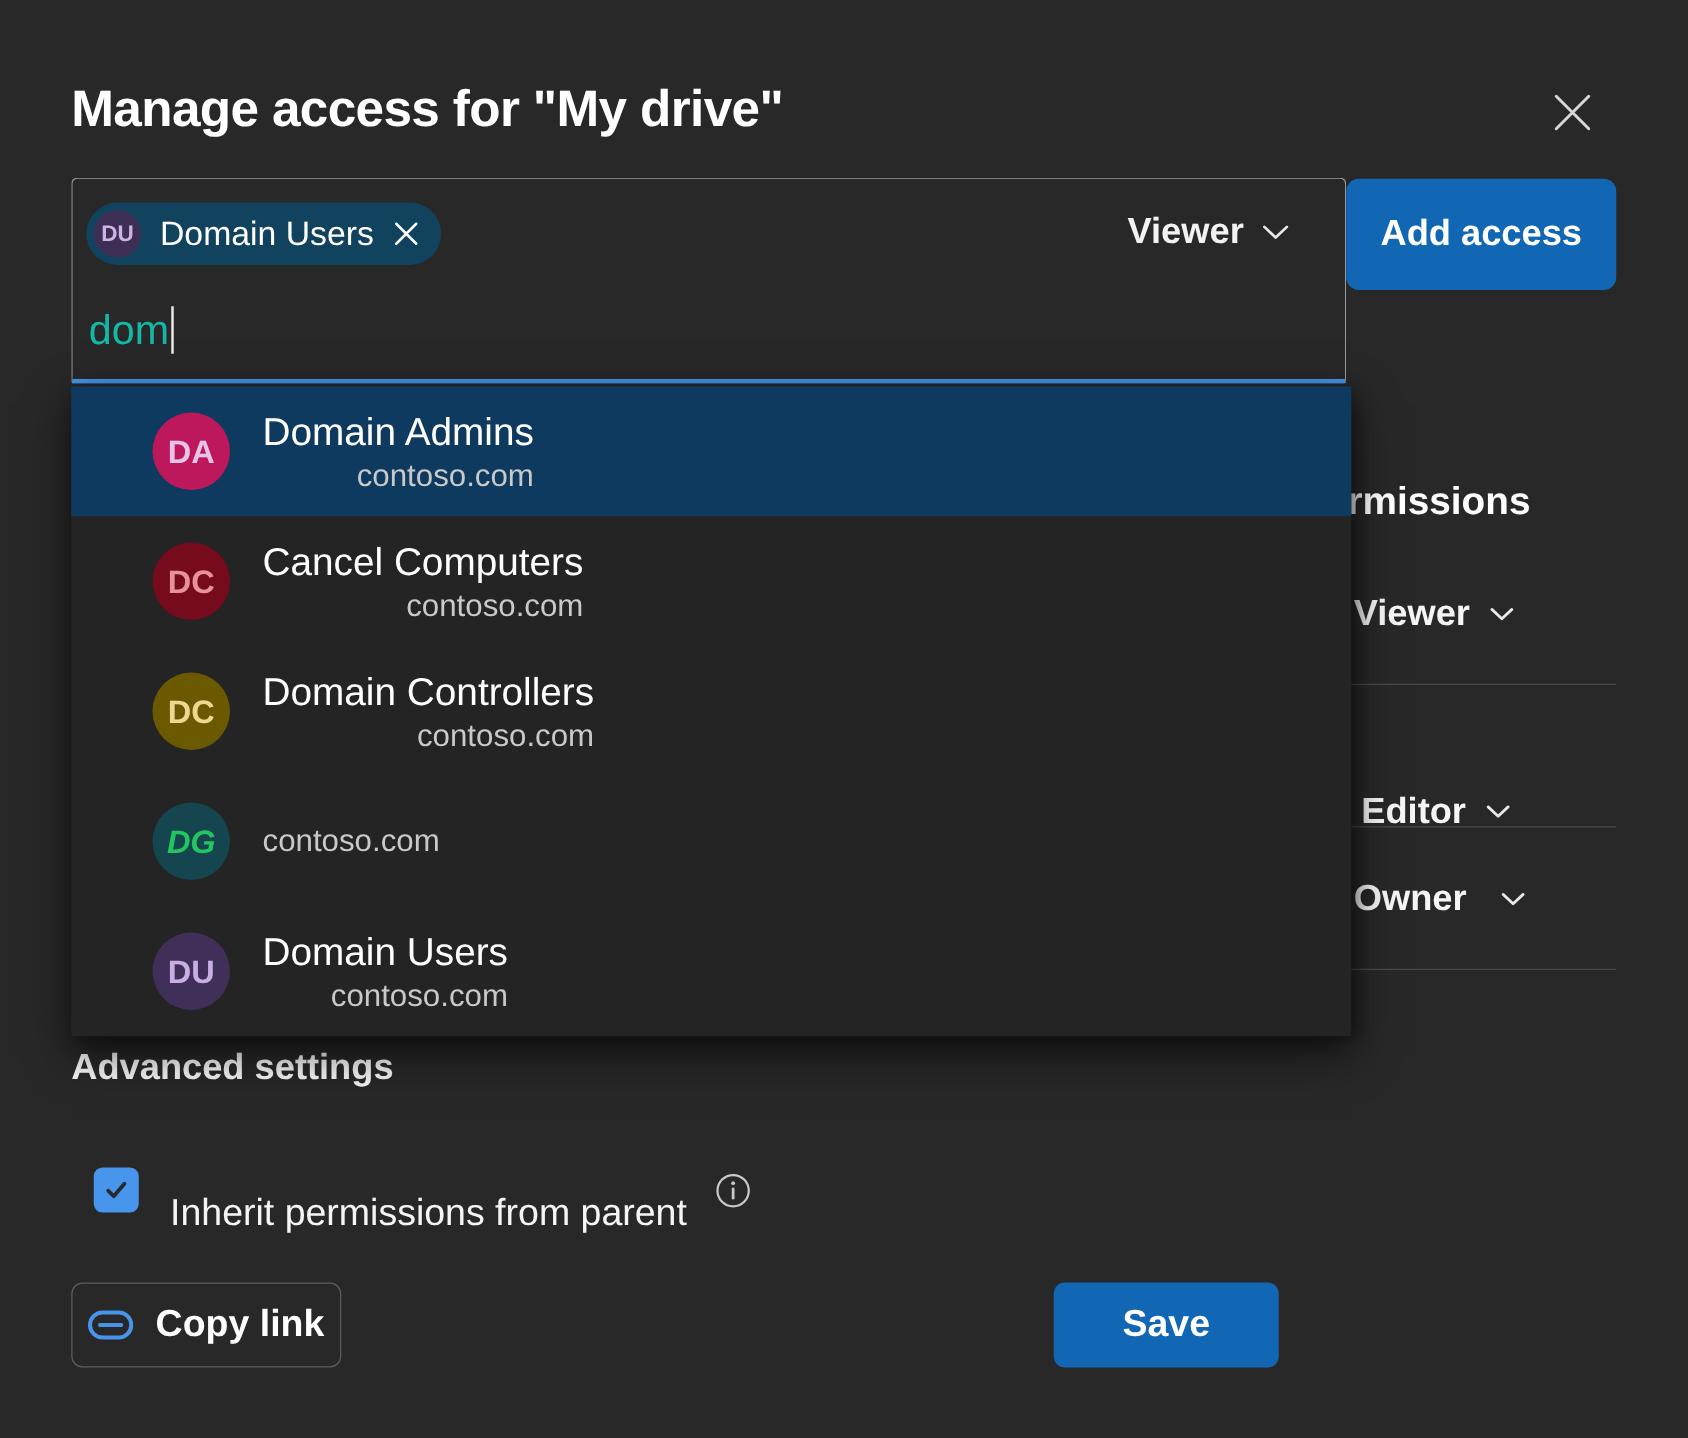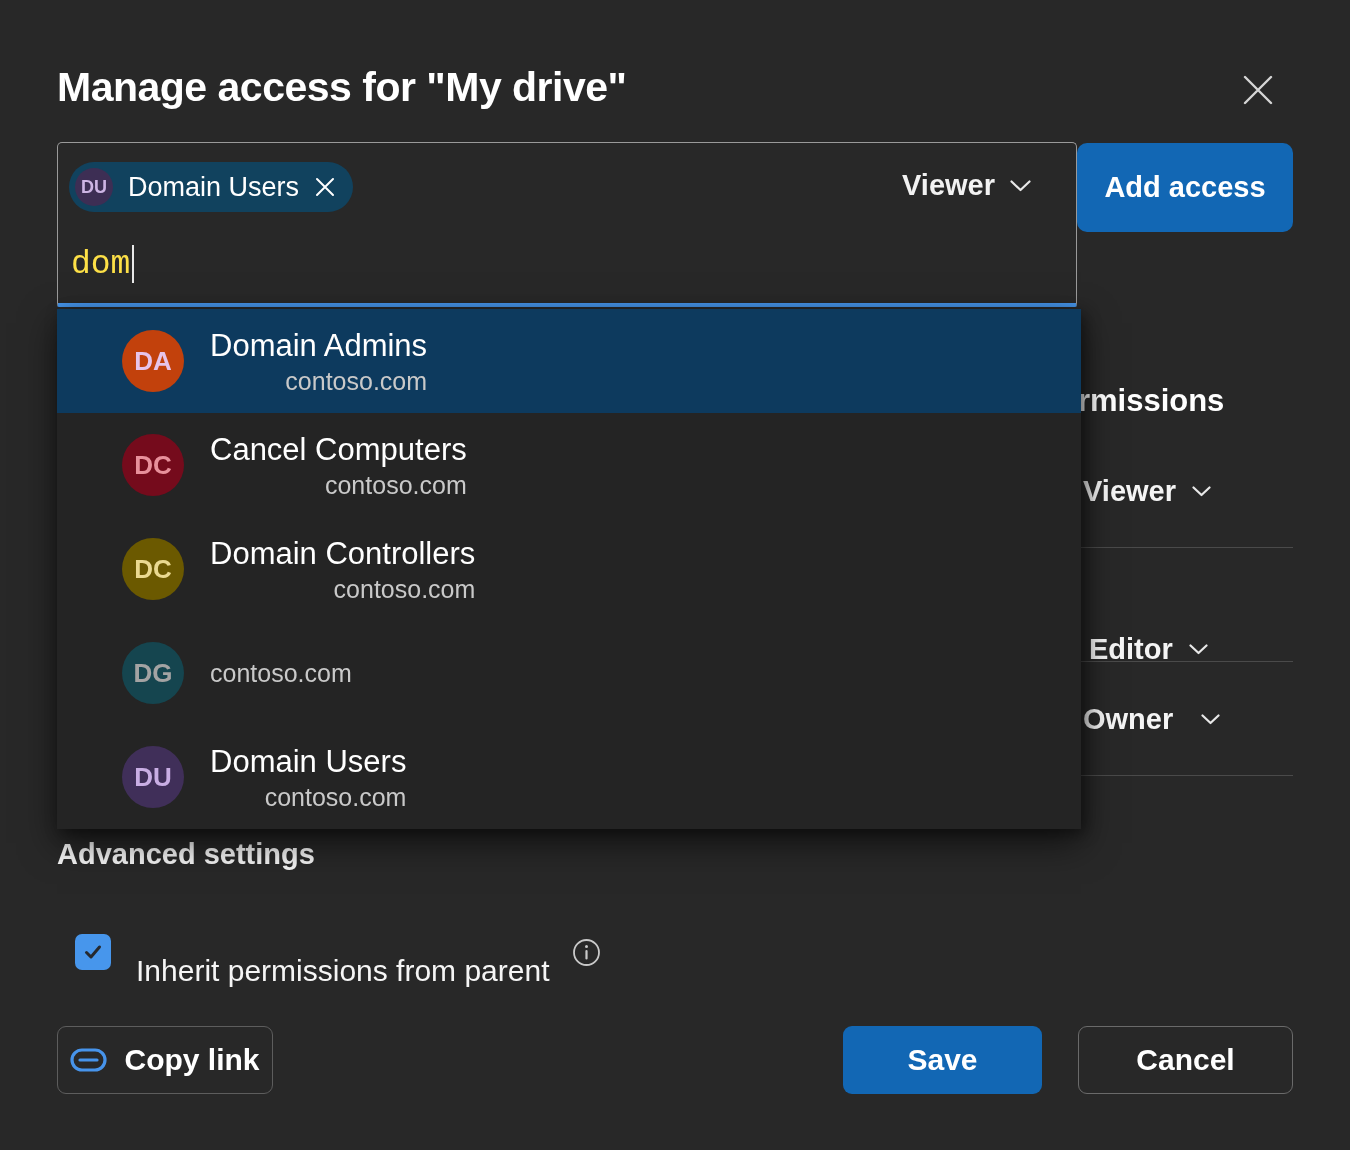--- a/index.html
+++ b/index.html
@@ -46,21 +46,21 @@
   .role-dd {
     position: absolute; right: 45px; top: 26px;
     display: flex; align-items: center; gap: 15px;
     font-size: 29px; font-weight: 600; color: #f2f2f2; cursor: pointer;
   }
   .chev { color: #e8e8e8; display: inline-flex; }
 
   .input-line {
     position: absolute; left: 13px; top: 102px;
     display: flex; align-items: center;
-    font-size: 33px; color: #fde047; font-family: Liberation Mono, monospace;
+    font-size: 33px; color: #14b8a6;
   }
   .caret { width: 2px; height: 38px; background: #e8e8e8; margin-left: 2px; }
 
   .add-access {
     position: absolute; left: 1077px; top: 143px; width: 216px; height: 89px;
     background: #1267b4; border: none; border-radius: 10px;
     color: #ffffff; font-family: inherit; font-size: 29px; font-weight: 600;
     display: flex; align-items: center; justify-content: center; cursor: pointer;
   }
 
@@ -116,21 +116,21 @@
   .info-icon { margin-left: 22px; display: flex; align-items: center; cursor: pointer; }
 
   
   .btn {
     position: absolute; top: 1026px; height: 68px;
     display: flex; align-items: center; justify-content: center; gap: 17px;
     font-family: inherit; font-size: 30px; font-weight: 600; color: #ffffff;
     border-radius: 9px; cursor: pointer;
   }
   .copy-link { left: 57px; width: 216px; background: transparent; border: 1px solid #5d5d5d; }
-  .save { left: 843px; width: 199px; background: #1267b4; border: none; }
+  .save { left: 843px; width: 180px; background: #1267b4; border: none; }
   .cancel { left: 1078px; width: 215px; background: transparent; border: 1px solid #6a6a6a; }
 </style>
 </head>
 <body>
 
 <div class="dialog">
 
   <div class="title">Manage access for "My drive"</div>
 
   <button class="close-btn">
@@ -199,21 +199,21 @@
       <span>dom</span>
       <span class="caret"></span>
     </div>
   </div>
 
   <button class="add-access">Add access</button>
 
   <div class="suggestions">
 
     <div class="sug-item selected">
-      <span class="sug-avatar" style="background: #c2410c; color: rgb(230, 196, 234);">DA</span>
+      <span class="sug-avatar" style="background: #be185d; color: rgb(230, 196, 234);">DA</span>
       <span class="sug-text">
         <span class="sug-name">Domain Admins</span>
         <span class="sug-domain">contoso.com</span>
       </span>
     </div>
 
     <div class="sug-item">
       <span class="sug-avatar" style="background: rgb(117, 11, 28); color: rgb(232, 144, 155);">DC</span>
       <span class="sug-text">
         <span class="sug-name">Cancel Computers</span>
@@ -223,21 +223,21 @@
 
     <div class="sug-item">
       <span class="sug-avatar" style="background: rgb(107, 89, 0); color: rgb(234, 217, 144);">DC</span>
       <span class="sug-text">
         <span class="sug-name">Domain Controllers</span>
         <span class="sug-domain">contoso.com</span>
       </span>
     </div>
 
     <div class="sug-item">
-      <span class="sug-avatar" style="background: rgb(21, 69, 79); color: #a3a3a3;">DG</span>
+      <span class="sug-avatar" style="background: rgb(21, 69, 79); color: #22c55e; font-style: italic;">DG</span>
       <span class="sug-text">
         <span class="sug-domain">contoso.com</span>
       </span>
     </div>
 
     <div class="sug-item">
       <span class="sug-avatar" style="background: rgb(64, 47, 89); color: rgb(201, 174, 228);">DU</span>
       <span class="sug-text">
         <span class="sug-name">Domain Users</span>
         <span class="sug-domain">contoso.com</span>
@@ -269,15 +269,14 @@
     <span style="display:flex;">
       <svg width="37" height="24" viewBox="0 0 37 24">
         <rect x="2" y="2" width="33" height="20" rx="10" fill="none" stroke="#4794eb" stroke-width="3.2"></rect>
         <line x1="10" y1="12" x2="27" y2="12" stroke="#4794eb" stroke-width="3.2" stroke-linecap="round"></line>
       </svg>
     </span>
     <span>Copy link</span>
   </button>
 
   <button class="btn save">Save</button>
-  <button class="btn cancel">Cancel</button>
 
 </div>
 
 </body></html>

